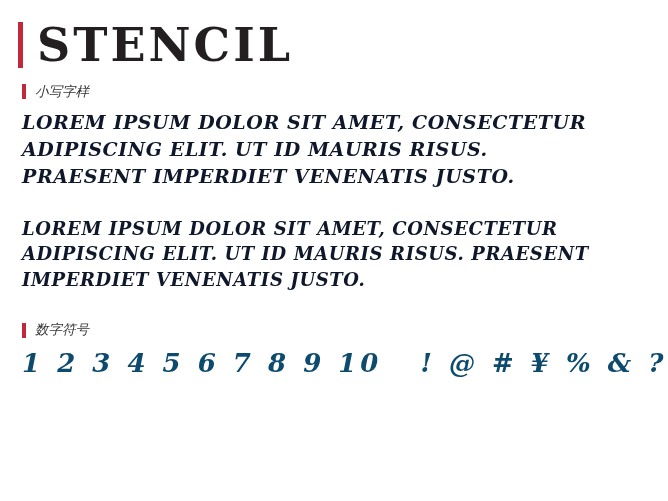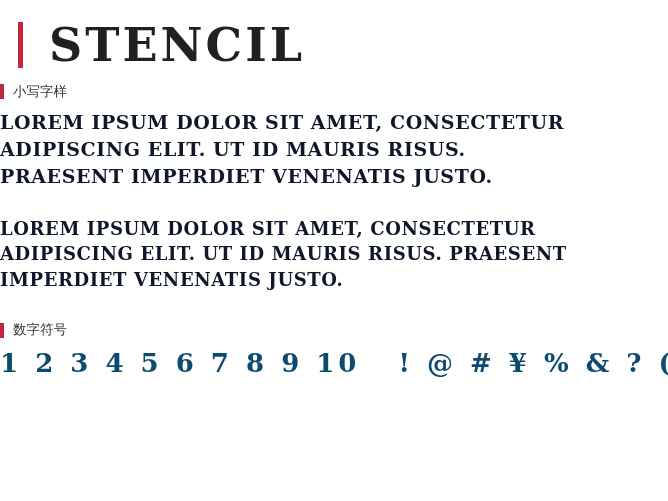--- a/index.html
+++ b/index.html
@@ -20,41 +20,42 @@
     box-sizing: border-box;
     padding: 0;
   }
 
   
   .title-row {
     display: flex;
     align-items: center;
     margin: 22px 0 0 0;
     padding-left: 18px;
-    gap: 12px;
   }
   .title-bar {
     width: 5px;
     height: 46px;
     background: #c2283c;
     margin-right: 14px;
     flex: 0 0 auto;
   }
   .title-text {
     font-family: "DejaVu Serif", serif;
     font-weight: bold;
     font-size: 46px;
     letter-spacing: 3px;
     color: #231f20;
     line-height: 1;
     white-space: nowrap;
   }
 
   
   .section {
+    padding-left: 22px;
+    font-style: italic;
   }
   .sec-head {
     display: flex;
     align-items: center;
     margin-bottom: 10px;
   }
   .sec-bar {
     width: 4px;
     height: 15px;
     background: #c2283c;

